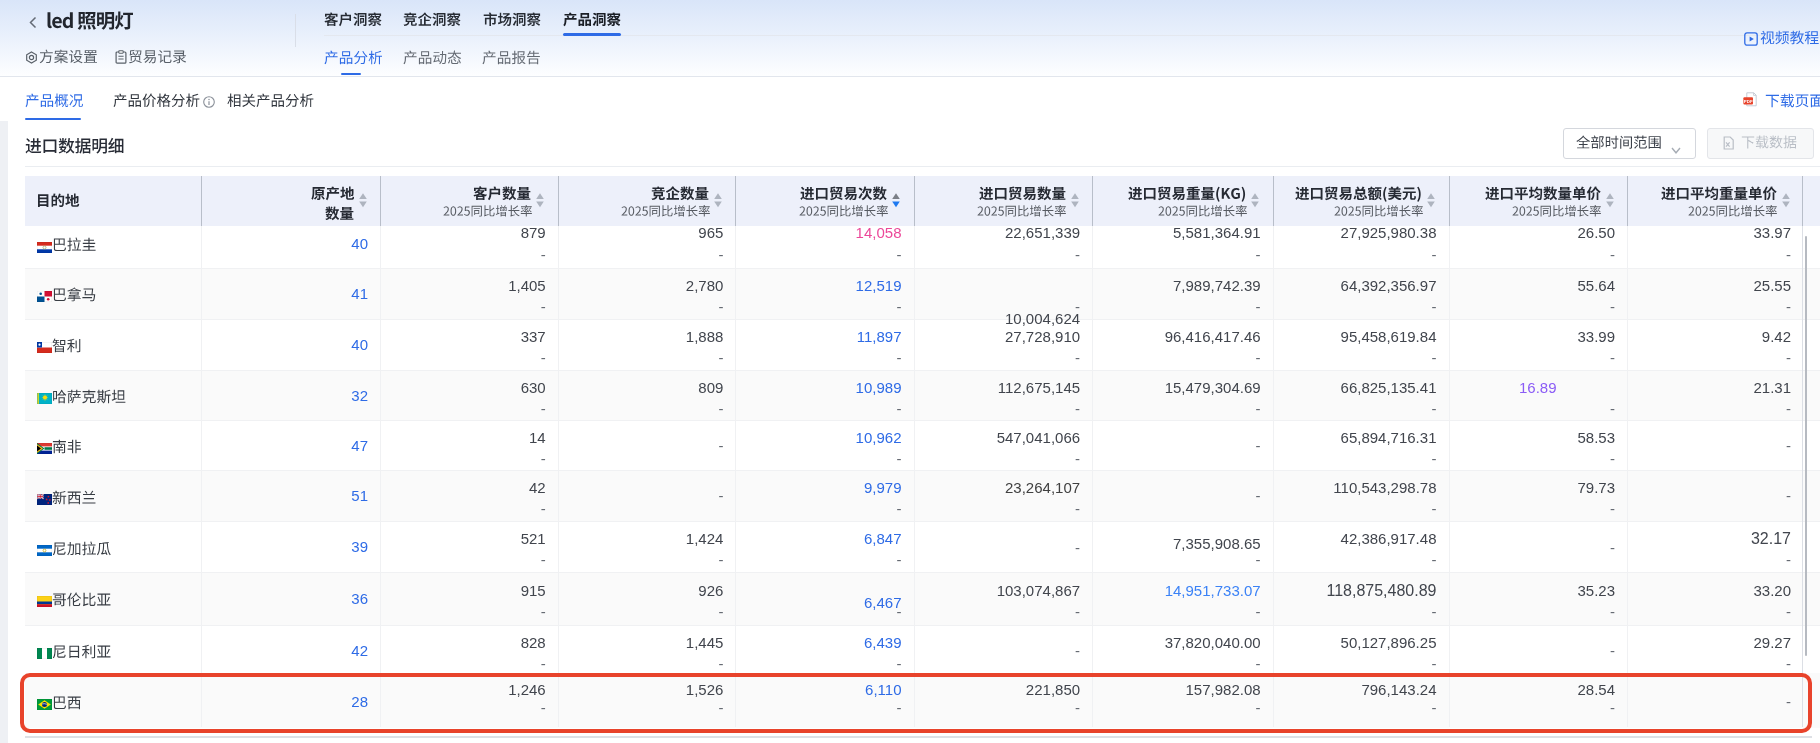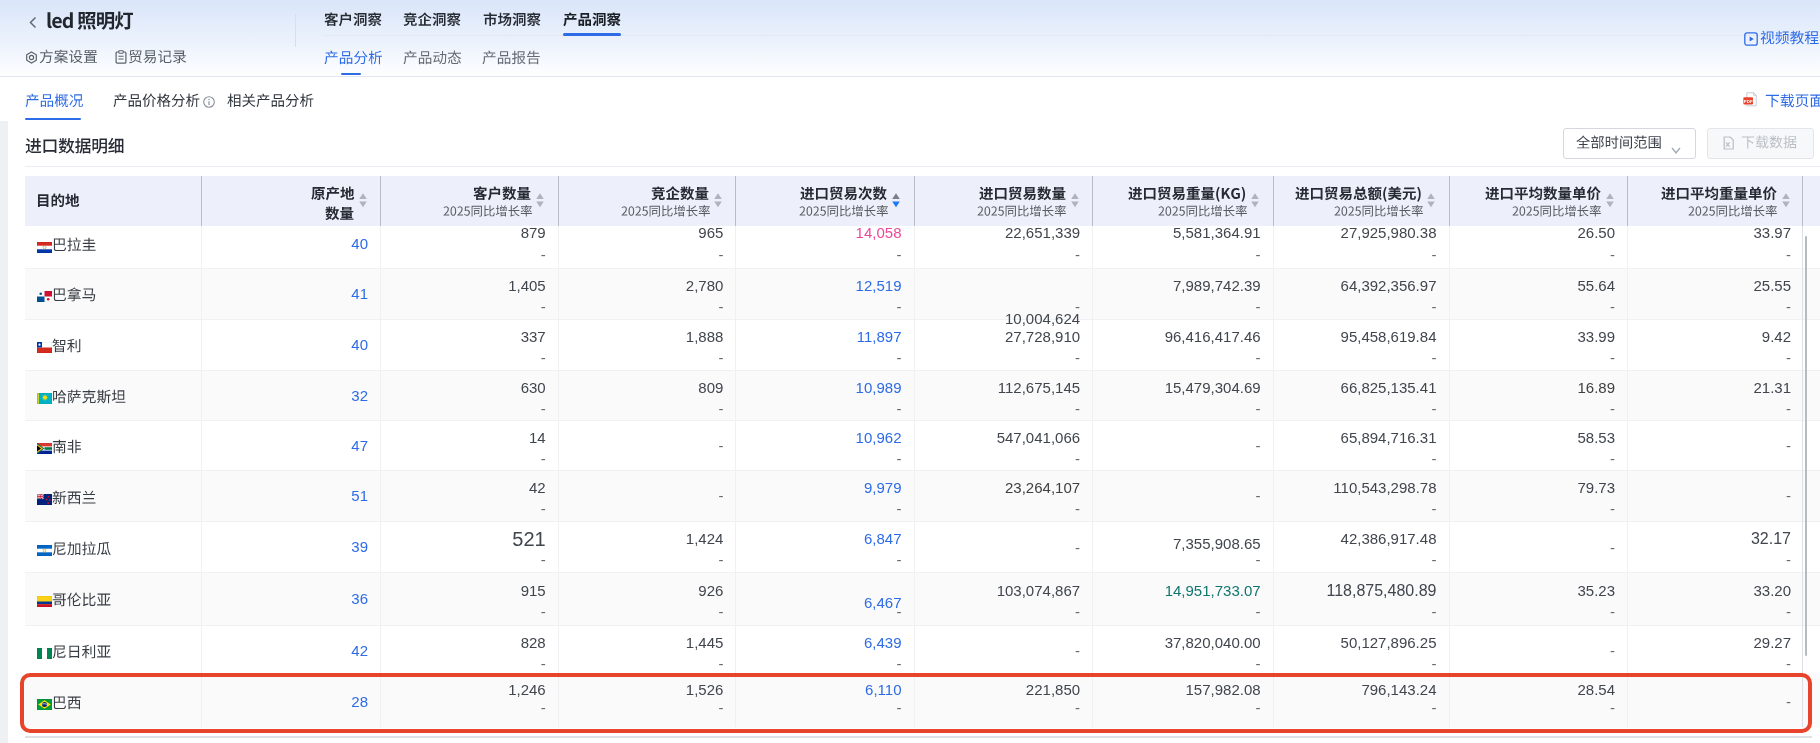--- a/index.html
+++ b/index.html
@@ -389,21 +389,21 @@
 <div style="position:absolute;top:377.7px;font-family:'Liberation Sans',sans-serif;font-size:15px;line-height:20px;color:#41454d;font-weight:normal;left:569.7px;width:153.7px;text-align:right;">809</div>
 <div style="position:absolute;top:398.8px;font-family:'Liberation Sans',sans-serif;font-size:15px;line-height:20px;color:#666b73;font-weight:normal;left:569.7px;width:153.7px;text-align:right;">-</div>
 <div style="position:absolute;top:377.7px;font-family:'Liberation Sans',sans-serif;font-size:15px;line-height:20px;color:#2e6be6;font-weight:normal;left:747.4px;width:154.1px;text-align:right;">10,989</div>
 <div style="position:absolute;top:398.8px;font-family:'Liberation Sans',sans-serif;font-size:15px;line-height:20px;color:#666b73;font-weight:normal;left:747.4px;width:154.1px;text-align:right;">-</div>
 <div style="position:absolute;top:377.7px;font-family:'Liberation Sans',sans-serif;font-size:15px;line-height:20px;color:#41454d;font-weight:normal;left:925.5px;width:154.6px;text-align:right;">112,675,145</div>
 <div style="position:absolute;top:398.8px;font-family:'Liberation Sans',sans-serif;font-size:15px;line-height:20px;color:#666b73;font-weight:normal;left:925.5px;width:154.6px;text-align:right;">-</div>
 <div style="position:absolute;top:377.7px;font-family:'Liberation Sans',sans-serif;font-size:15px;line-height:20px;color:#41454d;font-weight:normal;left:1104.1px;width:156.5px;text-align:right;">15,479,304.69</div>
 <div style="position:absolute;top:398.8px;font-family:'Liberation Sans',sans-serif;font-size:15px;line-height:20px;color:#666b73;font-weight:normal;left:1104.1px;width:156.5px;text-align:right;">-</div>
 <div style="position:absolute;top:377.7px;font-family:'Liberation Sans',sans-serif;font-size:15px;line-height:20px;color:#41454d;font-weight:normal;left:1284.6px;width:151.9px;text-align:right;">66,825,135.41</div>
 <div style="position:absolute;top:398.8px;font-family:'Liberation Sans',sans-serif;font-size:15px;line-height:20px;color:#666b73;font-weight:normal;left:1284.6px;width:151.9px;text-align:right;">-</div>
-<div style="position:absolute;top:377.7px;font-family:'Liberation Sans',sans-serif;font-size:15px;line-height:20px;color:#404040;font-weight:normal;left:1460.5px;width:154.5px;text-align:right;">16.89</div>
+<div style="position:absolute;top:377.7px;font-family:'Liberation Sans',sans-serif;font-size:15px;line-height:20px;color:#8b5cf6;font-weight:normal;left:1460.5px;width:154.5px;text-align:center;">16.89</div>
 <div style="position:absolute;top:398.8px;font-family:'Liberation Sans',sans-serif;font-size:15px;line-height:20px;color:#666b73;font-weight:normal;left:1460.5px;width:154.5px;text-align:right;">-</div>
 <div style="position:absolute;top:377.7px;font-family:'Liberation Sans',sans-serif;font-size:15px;line-height:20px;color:#41454d;font-weight:normal;left:1639.0px;width:152.0px;text-align:right;">21.31</div>
 <div style="position:absolute;top:398.8px;font-family:'Liberation Sans',sans-serif;font-size:15px;line-height:20px;color:#666b73;font-weight:normal;left:1639.0px;width:152.0px;text-align:right;">-</div>
 <div style="position:absolute;left:25.0px;top:469.9px;width:1795.0px;height:1.0px;background:#f0f1f3;"></div>
 <div style="position:absolute;left:36.5px;top:440.3px;width:15px;height:11px"><svg width="15" height="11" viewBox="0 0 15 11">
         <rect width="15" height="11" fill="#fff"></rect>
         <rect width="15" height="3.4" fill="#de3831"></rect>
         <rect y="7.6" width="15" height="3.4" fill="#002395"></rect>
         <path d="M0 0 L7.5 5.5 L0 11 Z" fill="#007a4d"></path>
         <path d="M0 1.2 L6 5.5 L0 9.8 Z" fill="#ffb612"></path>
@@ -470,21 +470,21 @@
         <rect y="7.3" width="15" height="3.7" fill="#0067c6"></rect>
         <circle cx="7.5" cy="5.5" r="1.4" fill="none" stroke="#c8a400" stroke-width="0.7"></circle>
         <rect x="0.2" y="0.2" width="14.6" height="10.6" fill="none" stroke="#00000018" stroke-width="0.5"></rect>
       </svg></div>
 <div style="position:absolute;left:52.2px;top:538.6px;width:59.2px;height:19.2px">
       <svg width="59.2" height="19.2" viewBox="0 -15.1 59.2 19.2" style="display:block">
         <path d="M2.5 -11.7H3.6V-7.6Q3.6 -6.7 3.6 -5.5Q3.5 -4.4 3.3 -3.2Q3.2 -2 2.8 -0.9Q2.4 0.2 1.8 1.2Q1.7 1.1 1.6 1Q1.4 0.9 1.2 0.8Q1 0.7 0.9 0.6Q1.4 -0.3 1.8 -1.3Q2.1 -2.4 2.3 -3.5Q2.4 -4.6 2.5 -5.7Q2.5 -6.7 2.5 -7.7ZM3.2 -11.7H12.7V-7.5H3.2V-8.5H11.6V-10.7H3.2ZM5.2 -6.8H6.3V-1.2Q6.3 -0.9 6.4 -0.8Q6.5 -0.6 6.8 -0.5Q7 -0.5 7.6 -0.5Q7.7 -0.5 8.1 -0.5Q8.5 -0.5 8.9 -0.5Q9.4 -0.5 9.9 -0.5Q10.4 -0.5 10.8 -0.5Q11.2 -0.5 11.4 -0.5Q11.9 -0.5 12.1 -0.6Q12.3 -0.8 12.4 -1.3Q12.5 -1.7 12.6 -2.6Q12.7 -2.5 12.9 -2.4Q13.1 -2.3 13.3 -2.3Q13.5 -2.2 13.6 -2.2Q13.6 -1.1 13.3 -0.5Q13.1 0.1 12.7 0.3Q12.2 0.6 11.4 0.6Q11.3 0.6 10.9 0.6Q10.5 0.6 10 0.6Q9.5 0.6 9 0.6Q8.5 0.6 8.1 0.6Q7.7 0.6 7.5 0.6Q6.6 0.6 6.1 0.4Q5.6 0.3 5.4 -0.1Q5.2 -0.5 5.2 -1.2ZM11.9 -5.9 12.7 -5Q11.7 -4.6 10.6 -4.2Q9.5 -3.8 8.3 -3.3Q7.2 -2.9 6.1 -2.5Q6 -2.7 5.9 -3Q5.8 -3.2 5.7 -3.4Q6.8 -3.8 7.9 -4.2Q9.1 -4.7 10.1 -5.1Q11.2 -5.6 11.9 -5.9Z M23.8 -1.2H27.8V-0.1H23.8ZM15.6 -9.6H21.3V-8.5H15.6ZM23.3 -10.6H28.3V0.8H27.2V-9.5H24.3V1H23.3ZM21 -9.6H22.1Q22.1 -9.6 22.1 -9.5Q22.1 -9.4 22.1 -9.3Q22.1 -9.1 22.1 -9.1Q22 -6.6 22 -4.9Q21.9 -3.2 21.8 -2.1Q21.8 -1.1 21.7 -0.5Q21.5 0.1 21.4 0.3Q21.2 0.6 20.9 0.7Q20.7 0.9 20.4 0.9Q20.1 0.9 19.6 0.9Q19.1 0.9 18.6 0.9Q18.6 0.7 18.5 0.3Q18.5 0 18.3 -0.2Q18.8 -0.2 19.3 -0.2Q19.7 -0.1 19.9 -0.1Q20.1 -0.1 20.2 -0.2Q20.3 -0.2 20.4 -0.4Q20.5 -0.5 20.6 -1.1Q20.7 -1.6 20.8 -2.7Q20.9 -3.7 20.9 -5.4Q20.9 -7 21 -9.4ZM17.7 -12.2H18.8Q18.8 -10.2 18.7 -8.2Q18.6 -6.3 18.4 -4.5Q18.2 -2.8 17.6 -1.3Q17 0.1 16.1 1.2Q16 1.1 15.8 0.9Q15.7 0.8 15.5 0.7Q15.4 0.5 15.2 0.4Q16 -0.3 16.4 -1.4Q16.9 -2.4 17.2 -3.6Q17.4 -4.9 17.5 -6.3Q17.6 -7.7 17.7 -9.2Q17.7 -10.7 17.7 -12.2Z M35.5 -9.7H43.5V-8.7H35.5ZM36.5 -7.5 37.5 -7.8Q37.7 -7 37.9 -6.1Q38.1 -5.3 38.2 -4.4Q38.4 -3.6 38.5 -2.8Q38.6 -2.1 38.6 -1.5L37.5 -1.2Q37.5 -1.8 37.4 -2.5Q37.3 -3.3 37.2 -4.2Q37 -5 36.9 -5.9Q36.7 -6.8 36.5 -7.5ZM41.3 -7.9 42.4 -7.7Q42.3 -6.8 42.1 -5.7Q41.9 -4.7 41.7 -3.7Q41.5 -2.7 41.2 -1.8Q41 -0.8 40.8 -0.1L39.8 -0.3Q40 -1.1 40.2 -2Q40.4 -3 40.6 -4Q40.8 -5 41 -6Q41.2 -7 41.3 -7.9ZM34.8 -0.5H43.9V0.5H34.8ZM38.3 -12.3 39.3 -12.5Q39.5 -12 39.7 -11.3Q40 -10.7 40.1 -10.2L39 -9.9Q38.9 -10.4 38.7 -11Q38.5 -11.7 38.3 -12.3ZM30.2 -4.6Q31.2 -4.8 32.4 -5.2Q33.6 -5.5 34.9 -5.9L35 -4.9Q33.9 -4.5 32.7 -4.2Q31.5 -3.8 30.6 -3.5ZM30.4 -9.4H34.9V-8.4H30.4ZM32.2 -12.4H33.3V-0.1Q33.3 0.3 33.2 0.6Q33.1 0.8 32.8 1Q32.6 1.1 32.1 1.1Q31.7 1.2 31 1.2Q31 1 30.9 0.7Q30.8 0.4 30.7 0.1Q31.1 0.2 31.5 0.2Q31.9 0.2 32 0.1Q32.2 0.1 32.2 -0.1Z M55.9 -11.4Q56 -9.5 56.1 -7.8Q56.3 -6 56.6 -4.4Q57 -2.9 57.5 -1.7Q58 -0.5 58.7 0.3Q58.6 0.4 58.4 0.6Q58.3 0.7 58.1 0.9Q58 1.1 57.9 1.2Q57.1 0.3 56.5 -1Q56 -2.3 55.7 -3.9Q55.3 -5.5 55.1 -7.4Q55 -9.3 54.8 -11.4ZM52.7 -3.7 53.6 -4Q53.9 -3.3 54.3 -2.4Q54.7 -1.6 55 -0.8Q55.3 0 55.5 0.6L54.5 1Q54.3 0.4 54 -0.4Q53.8 -1.2 53.4 -2.1Q53.1 -3 52.7 -3.7ZM56.2 -12.2 57.1 -11.4Q56.1 -11.1 55 -10.9Q53.8 -10.7 52.5 -10.6Q51.2 -10.4 49.9 -10.3Q48.5 -10.1 47.3 -10Q47.3 -10.2 47.2 -10.3Q47.2 -10.5 47.1 -10.7Q47.1 -10.8 47 -11Q48.2 -11.1 49.5 -11.2Q50.8 -11.3 52 -11.5Q53.3 -11.7 54.3 -11.8Q55.4 -12 56.2 -12.2ZM47 -11H48.1V-8Q48.1 -7.1 48 -5.9Q48 -4.7 47.7 -3.4Q47.5 -2.2 47 -1Q46.6 0.2 45.8 1.2Q45.7 1.1 45.6 0.9Q45.4 0.8 45.3 0.7Q45.1 0.5 44.9 0.5Q45.6 -0.5 46.1 -1.6Q46.5 -2.7 46.7 -3.8Q46.9 -4.9 46.9 -6Q47 -7.1 47 -8ZM49.8 0.5Q49.7 0.4 49.6 0.2Q49.4 0 49.3 -0.2Q49.2 -0.4 49 -0.5Q49.8 -1.3 50.2 -2.3Q50.6 -3.3 50.7 -4.3Q50.9 -5.3 50.9 -6.3Q51 -7.3 51 -8.2V-10.9H52.1V-8.2Q52.1 -7.2 52 -6.2Q52 -5.2 51.8 -4.2Q51.6 -3.1 51.3 -2.1Q50.9 -1 50.2 -0.1Q50 -0 49.9 0.2Q49.8 0.3 49.8 0.5ZM49.8 0.5 49.7 -0.4 50.2 -0.8 54.1 -1.6Q54.1 -1.4 54.1 -1.1Q54.2 -0.8 54.3 -0.7Q52.9 -0.4 52 -0.2Q51.2 0 50.7 0.2Q50.3 0.3 50.1 0.4Q49.9 0.4 49.8 0.5Z" fill="#383d44"></path>
       </svg>
     </div>
 <div style="position:absolute;top:537.3px;font-family:'Liberation Sans',sans-serif;font-size:15px;line-height:20px;color:#2e6be6;font-weight:normal;left:213.0px;width:155.0px;text-align:right;">39</div>
-<div style="position:absolute;top:529.2px;font-family:'Liberation Sans',sans-serif;font-size:20px;line-height:20px;color:#41454d;font-weight:normal;left:392.0px;width:153.7px;text-align:right;">521</div>
+<div style="position:absolute;top:529.2px;font-family:'Liberation Sans',sans-serif;font-size:15px;line-height:20px;color:#41454d;font-weight:normal;left:392.0px;width:153.7px;text-align:right;">521</div>
 <div style="position:absolute;top:550.3px;font-family:'Liberation Sans',sans-serif;font-size:15px;line-height:20px;color:#666b73;font-weight:normal;left:392.0px;width:153.7px;text-align:right;">-</div>
 <div style="position:absolute;top:529.2px;font-family:'Liberation Sans',sans-serif;font-size:15px;line-height:20px;color:#41454d;font-weight:normal;left:569.7px;width:153.7px;text-align:right;">1,424</div>
 <div style="position:absolute;top:550.3px;font-family:'Liberation Sans',sans-serif;font-size:15px;line-height:20px;color:#666b73;font-weight:normal;left:569.7px;width:153.7px;text-align:right;">-</div>
 <div style="position:absolute;top:529.2px;font-family:'Liberation Sans',sans-serif;font-size:15px;line-height:20px;color:#2e6be6;font-weight:normal;left:747.4px;width:154.1px;text-align:right;">6,847</div>
 <div style="position:absolute;top:550.3px;font-family:'Liberation Sans',sans-serif;font-size:15px;line-height:20px;color:#666b73;font-weight:normal;left:747.4px;width:154.1px;text-align:right;">-</div>
 <div style="position:absolute;top:537.6px;font-family:'Liberation Sans',sans-serif;font-size:15px;line-height:20px;color:#666b73;font-weight:normal;left:925.5px;width:154.6px;text-align:right;">-</div>
 <div style="position:absolute;top:534px;font-family:'Liberation Sans',sans-serif;font-size:15px;line-height:20px;color:#41454d;font-weight:normal;left:1104.1px;width:156.5px;text-align:right;">7,355,908.65</div>
 <div style="position:absolute;top:550.3px;font-family:'Liberation Sans',sans-serif;font-size:15px;line-height:20px;color:#666b73;font-weight:normal;left:1104.1px;width:156.5px;text-align:right;">-</div>
 <div style="position:absolute;top:529.2px;font-family:'Liberation Sans',sans-serif;font-size:15px;line-height:20px;color:#41454d;font-weight:normal;left:1284.6px;width:151.9px;text-align:right;">42,386,917.48</div>
 <div style="position:absolute;top:550.3px;font-family:'Liberation Sans',sans-serif;font-size:15px;line-height:20px;color:#666b73;font-weight:normal;left:1284.6px;width:151.9px;text-align:right;">-</div>
@@ -506,21 +506,21 @@
     </div>
 <div style="position:absolute;top:588.6px;font-family:'Liberation Sans',sans-serif;font-size:15px;line-height:20px;color:#2e6be6;font-weight:normal;left:213.0px;width:155.0px;text-align:right;">36</div>
 <div style="position:absolute;top:580.5px;font-family:'Liberation Sans',sans-serif;font-size:15px;line-height:20px;color:#41454d;font-weight:normal;left:392.0px;width:153.7px;text-align:right;">915</div>
 <div style="position:absolute;top:601.6px;font-family:'Liberation Sans',sans-serif;font-size:15px;line-height:20px;color:#666b73;font-weight:normal;left:392.0px;width:153.7px;text-align:right;">-</div>
 <div style="position:absolute;top:580.5px;font-family:'Liberation Sans',sans-serif;font-size:15px;line-height:20px;color:#41454d;font-weight:normal;left:569.7px;width:153.7px;text-align:right;">926</div>
 <div style="position:absolute;top:601.6px;font-family:'Liberation Sans',sans-serif;font-size:15px;line-height:20px;color:#666b73;font-weight:normal;left:569.7px;width:153.7px;text-align:right;">-</div>
 <div style="position:absolute;top:593px;font-family:'Liberation Sans',sans-serif;font-size:15px;line-height:20px;color:#2e6be6;font-weight:normal;left:747.4px;width:154.1px;text-align:right;">6,467</div>
 <div style="position:absolute;top:601.6px;font-family:'Liberation Sans',sans-serif;font-size:15px;line-height:20px;color:#666b73;font-weight:normal;left:747.4px;width:154.1px;text-align:right;">-</div>
 <div style="position:absolute;top:580.5px;font-family:'Liberation Sans',sans-serif;font-size:15px;line-height:20px;color:#41454d;font-weight:normal;left:925.5px;width:154.6px;text-align:right;">103,074,867</div>
 <div style="position:absolute;top:601.6px;font-family:'Liberation Sans',sans-serif;font-size:15px;line-height:20px;color:#666b73;font-weight:normal;left:925.5px;width:154.6px;text-align:right;">-</div>
-<div style="position:absolute;top:580.5px;font-family:'Liberation Sans',sans-serif;font-size:15px;line-height:20px;color:#0f766e;font-weight:normal;left:1104.1px;width:156.5px;text-align:right;">14,951,733.07</div>
+<div style="position:absolute;top:580.5px;font-family:'Liberation Sans',sans-serif;font-size:15px;line-height:20px;color:#3b82f6;font-weight:normal;left:1104.1px;width:156.5px;text-align:right;">14,951,733.07</div>
 <div style="position:absolute;top:601.6px;font-family:'Liberation Sans',sans-serif;font-size:15px;line-height:20px;color:#666b73;font-weight:normal;left:1104.1px;width:156.5px;text-align:right;">-</div>
 <div style="position:absolute;top:580.5px;font-family:'Liberation Sans',sans-serif;font-size:16px;line-height:20px;color:#41454d;font-weight:normal;left:1284.6px;width:151.9px;text-align:right;">118,875,480.89</div>
 <div style="position:absolute;top:601.6px;font-family:'Liberation Sans',sans-serif;font-size:15px;line-height:20px;color:#666b73;font-weight:normal;left:1284.6px;width:151.9px;text-align:right;">-</div>
 <div style="position:absolute;top:580.5px;font-family:'Liberation Sans',sans-serif;font-size:15px;line-height:20px;color:#41454d;font-weight:normal;left:1460.5px;width:154.5px;text-align:right;">35.23</div>
 <div style="position:absolute;top:601.6px;font-family:'Liberation Sans',sans-serif;font-size:15px;line-height:20px;color:#666b73;font-weight:normal;left:1460.5px;width:154.5px;text-align:right;">-</div>
 <div style="position:absolute;top:580.5px;font-family:'Liberation Sans',sans-serif;font-size:15px;line-height:20px;color:#41454d;font-weight:normal;left:1639.0px;width:152.0px;text-align:right;">33.20</div>
 <div style="position:absolute;top:601.6px;font-family:'Liberation Sans',sans-serif;font-size:15px;line-height:20px;color:#666b73;font-weight:normal;left:1639.0px;width:152.0px;text-align:right;">-</div>
 <div style="position:absolute;left:25.0px;top:675.0px;width:1795.0px;height:1.0px;background:#f0f1f3;"></div>
 <div style="position:absolute;left:36.5px;top:645.3px;width:15px;height:11px"><svg width="15" height="11" viewBox="0 0 15 11">
         <rect width="15" height="11" fill="#fff"></rect>

